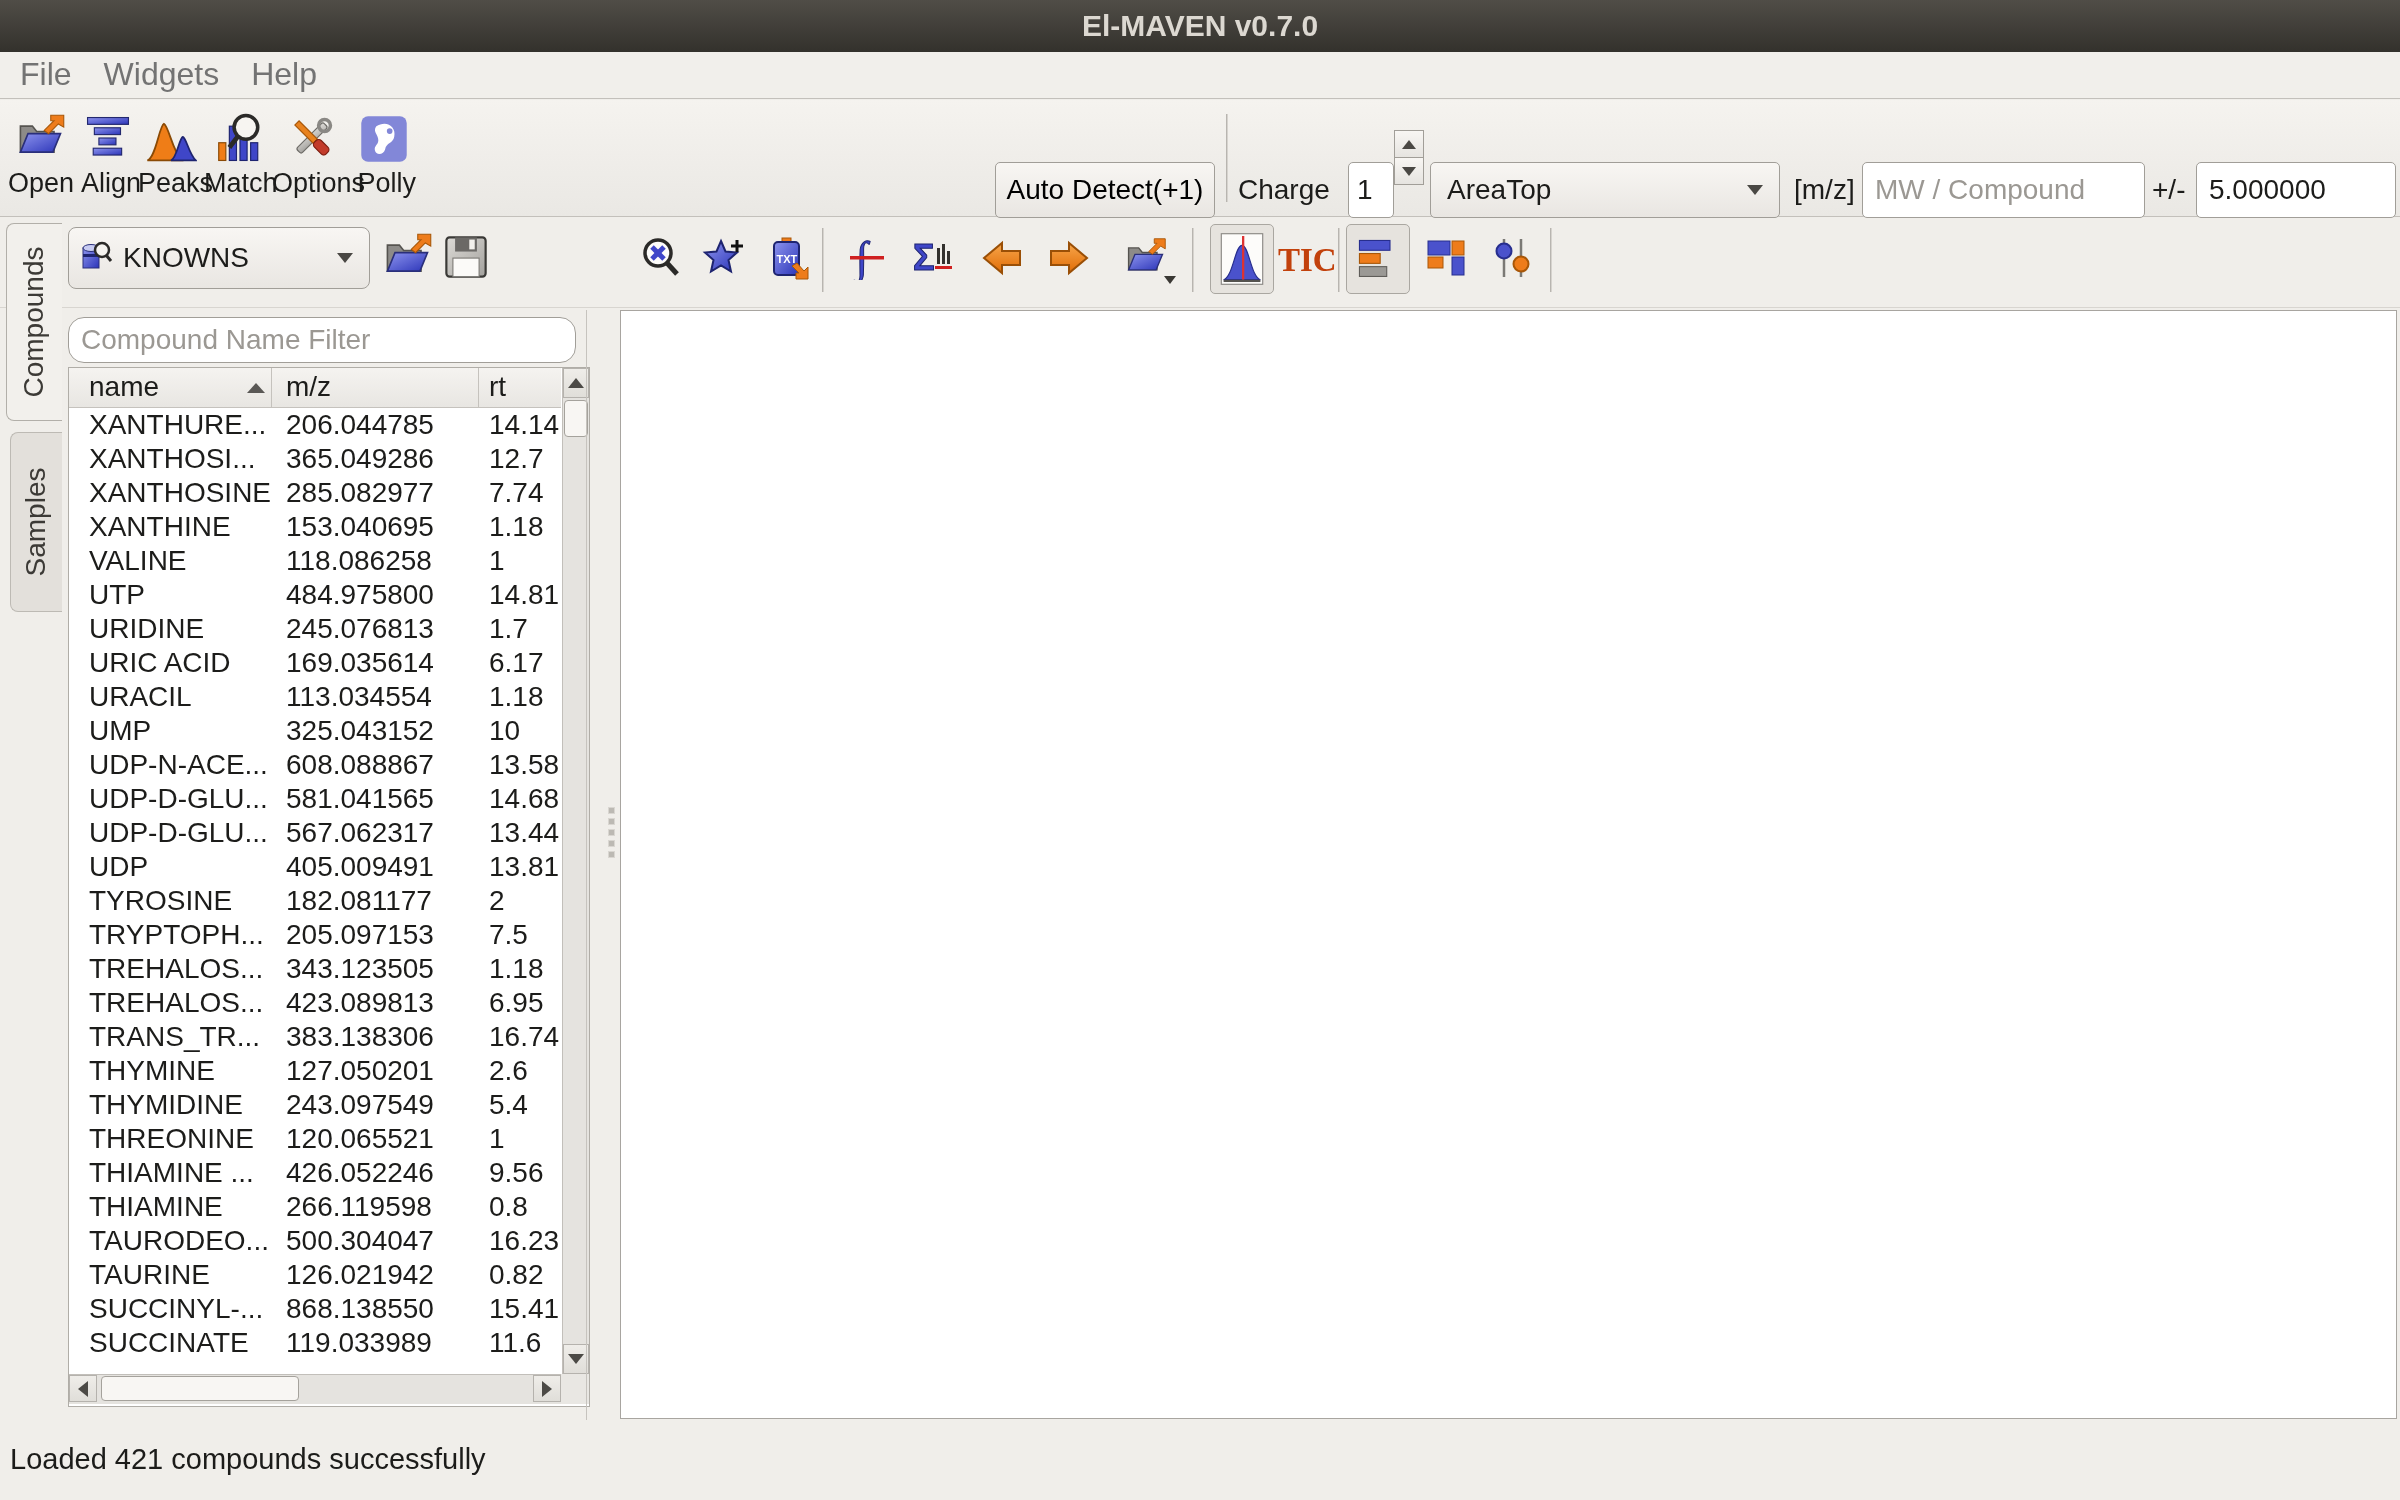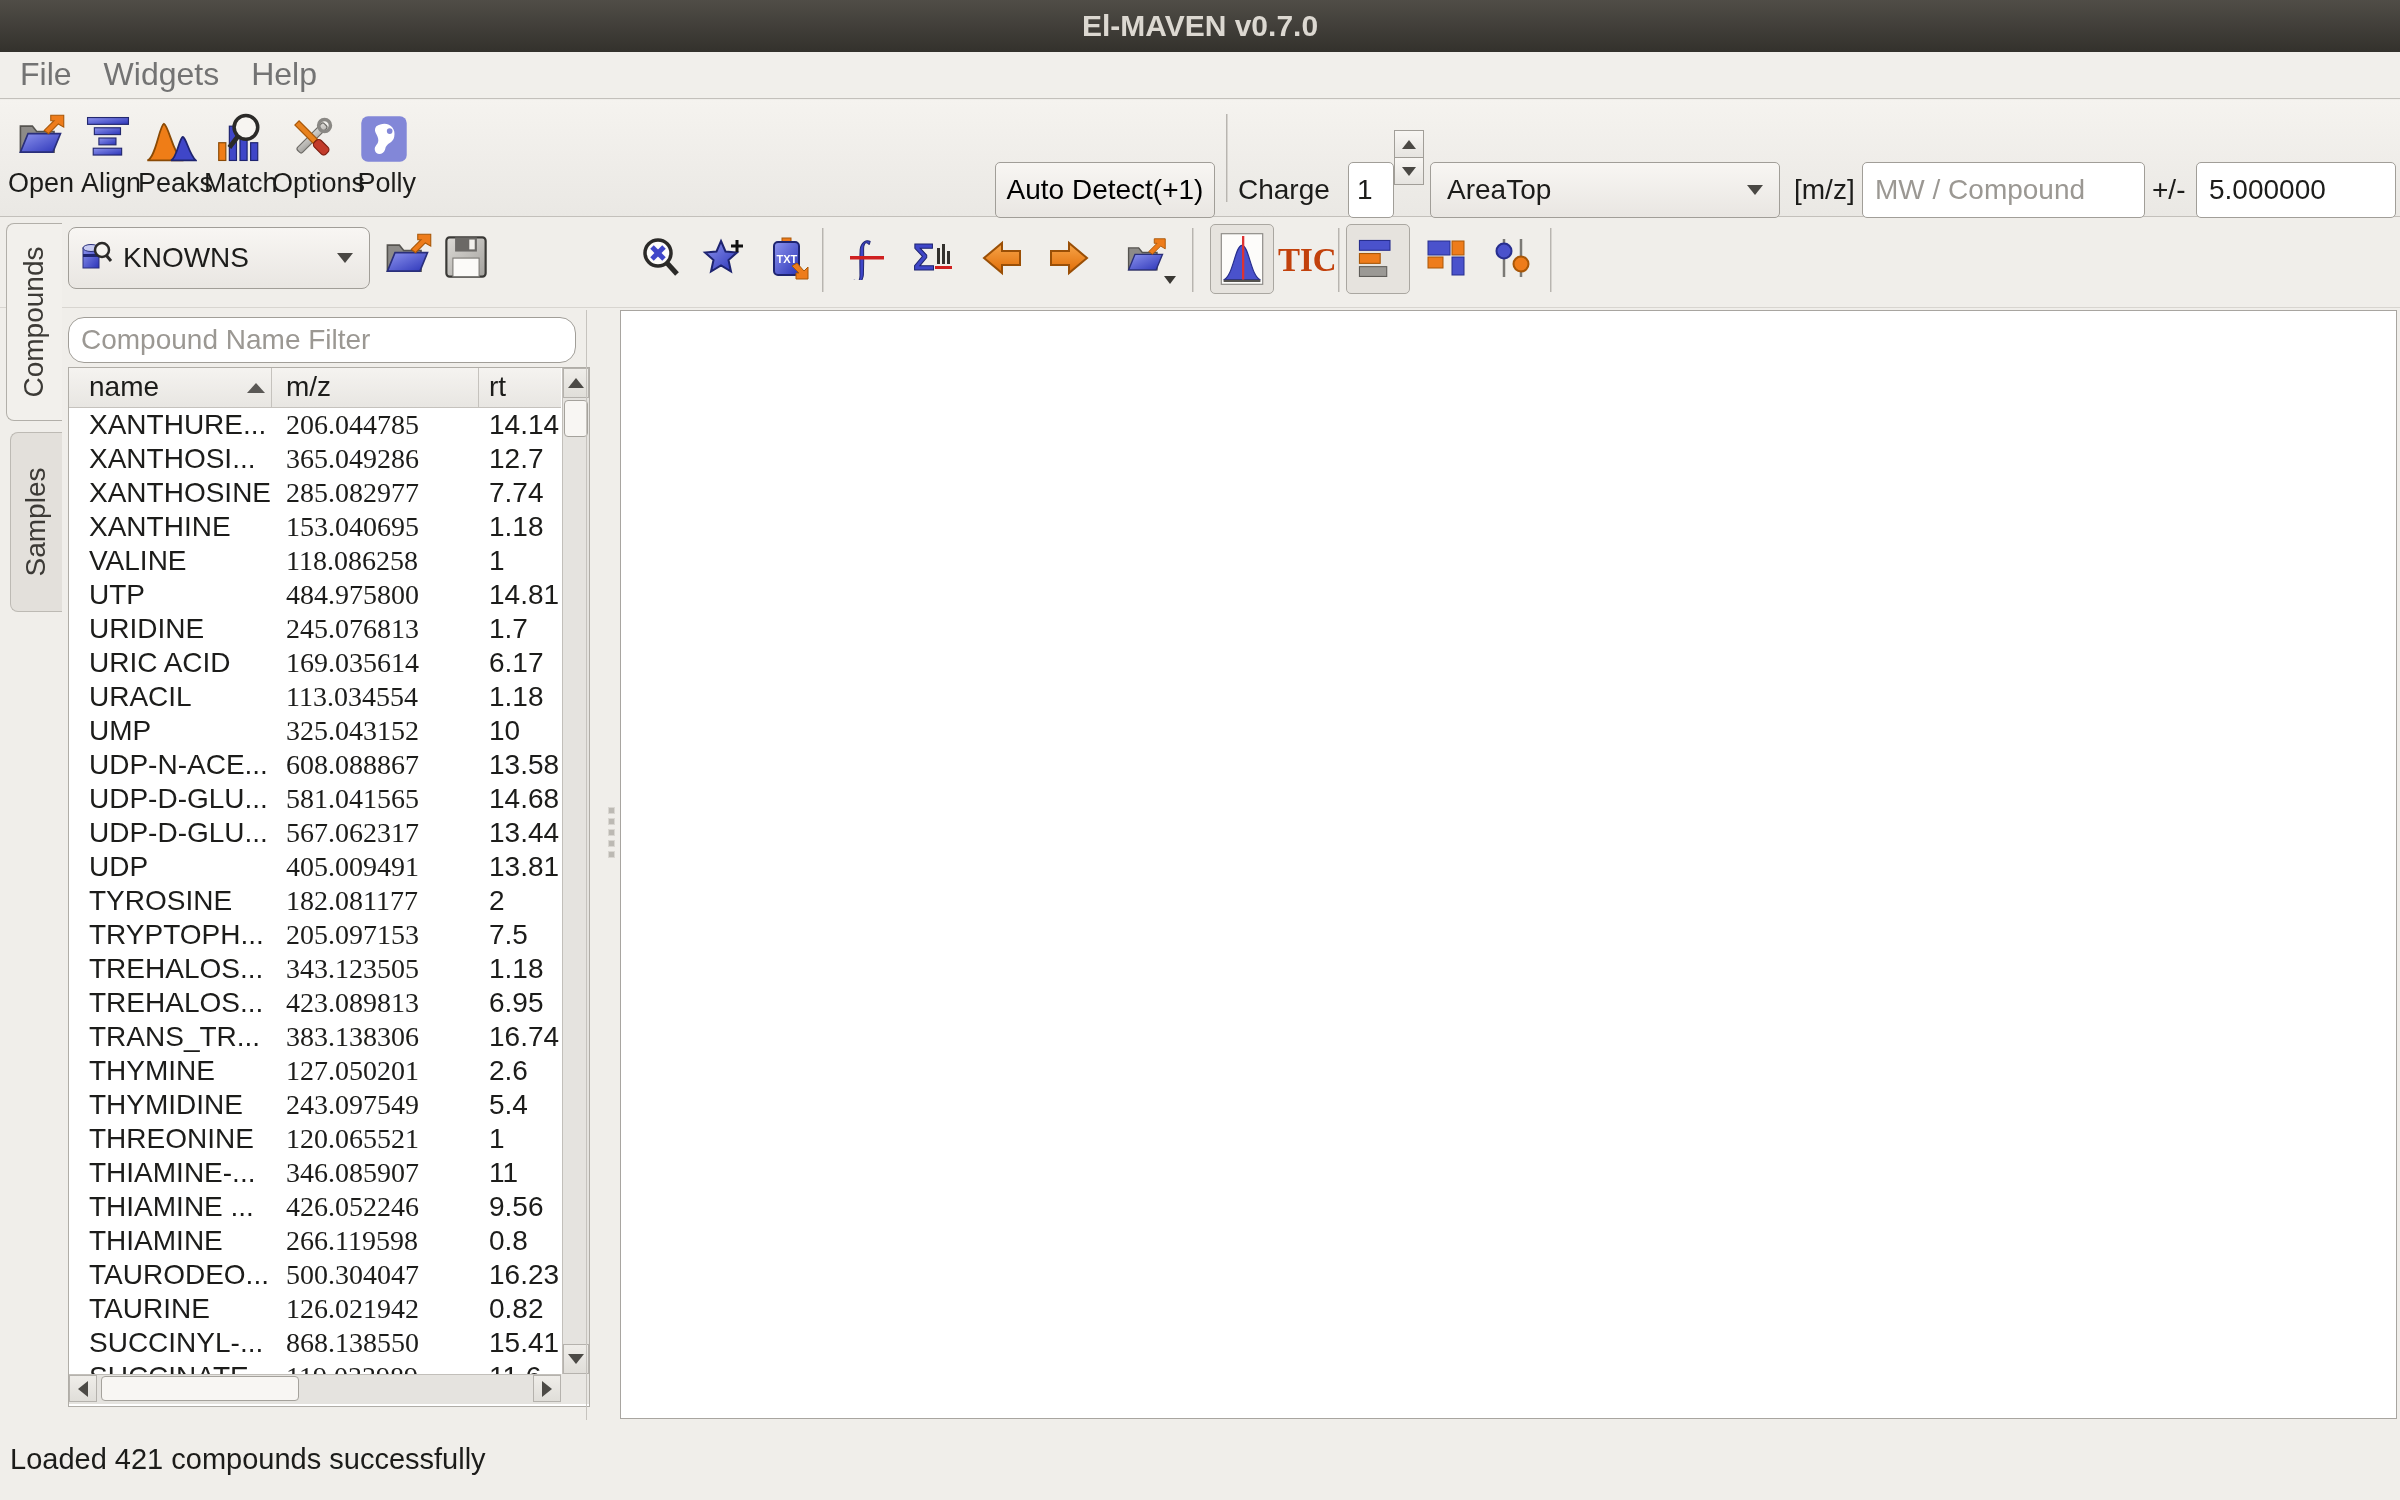--- a/index.html
+++ b/index.html
@@ -68,21 +68,21 @@
     background:linear-gradient(#f5f3f0,#e8e6e2);border-bottom:1px solid #c5c2bd;font-size:28px;}
   .th{line-height:38px;border-right:1px solid #c5c2bd;position:relative;color:#1c1c1a;}
   .th1{width:203px;padding-left:20px;}
   .th2{width:207px;padding-left:14px;}
   .th3{width:82px;padding-left:10px;border-right:none;}
   .sort-tri{position:absolute;right:6px;top:15px;width:0;height:0;
     border-left:9px solid transparent;border-right:9px solid transparent;border-bottom:10px solid #5a5855;}
   .tbody{position:absolute;left:0;top:40px;width:568px;height:966px;overflow:hidden;font-size:28px;}
   .trow{height:34px;line-height:33px;display:flex;white-space:nowrap;}
   .c-name{width:203px;padding-left:20px;overflow:hidden;}
-  .c-mz{width:207px;padding-left:14px;font-family:Liberation Serif, serif;}
+  .c-mz{width:207px;padding-left:14px;}
   .c-rt{width:82px;padding-left:10px;}
 
   
   .vsb{position:absolute;right:0;top:0;width:27px;height:1006px;background:#e5e3df;border-left:1px solid #c2bfba;}
   .sb-btn{position:absolute;left:0;width:26px;height:30px;background:linear-gradient(#efede9,#e0ded9);
     border:1px solid #b5b2ad;display:flex;align-items:center;justify-content:center;}
   .vsb-thumb{position:absolute;left:1px;top:32px;width:24px;height:37px;background:#f8f6f3;
     border:1px solid #a5a29c;border-radius:4px;}
   .hsb{position:absolute;left:0;top:1006px;width:492px;height:30px;background:#e5e3df;border-top:1px solid #c2bfba;}
   .hsb .sb-btn{height:27px;width:28px;}
@@ -532,25 +532,20 @@
     <span class="c-mz">243.097549</span>
     <span class="c-rt">5.4</span>
   </div>
 
   <div class="trow">
     <span class="c-name">THREONINE</span>
     <span class="c-mz">120.065521</span>
     <span class="c-rt">1</span>
   </div>
 
-  <div class="trow">
-    <span class="c-name">THIAMINE-...</span>
-    <span class="c-mz">346.085907</span>
-    <span class="c-rt">11</span>
-  </div>
 
   <div class="trow">
     <span class="c-name">THIAMINE ...</span>
     <span class="c-mz">426.052246</span>
     <span class="c-rt">9.56</span>
   </div>
 
   <div class="trow">
     <span class="c-name">THIAMINE</span>
     <span class="c-mz">266.119598</span>

